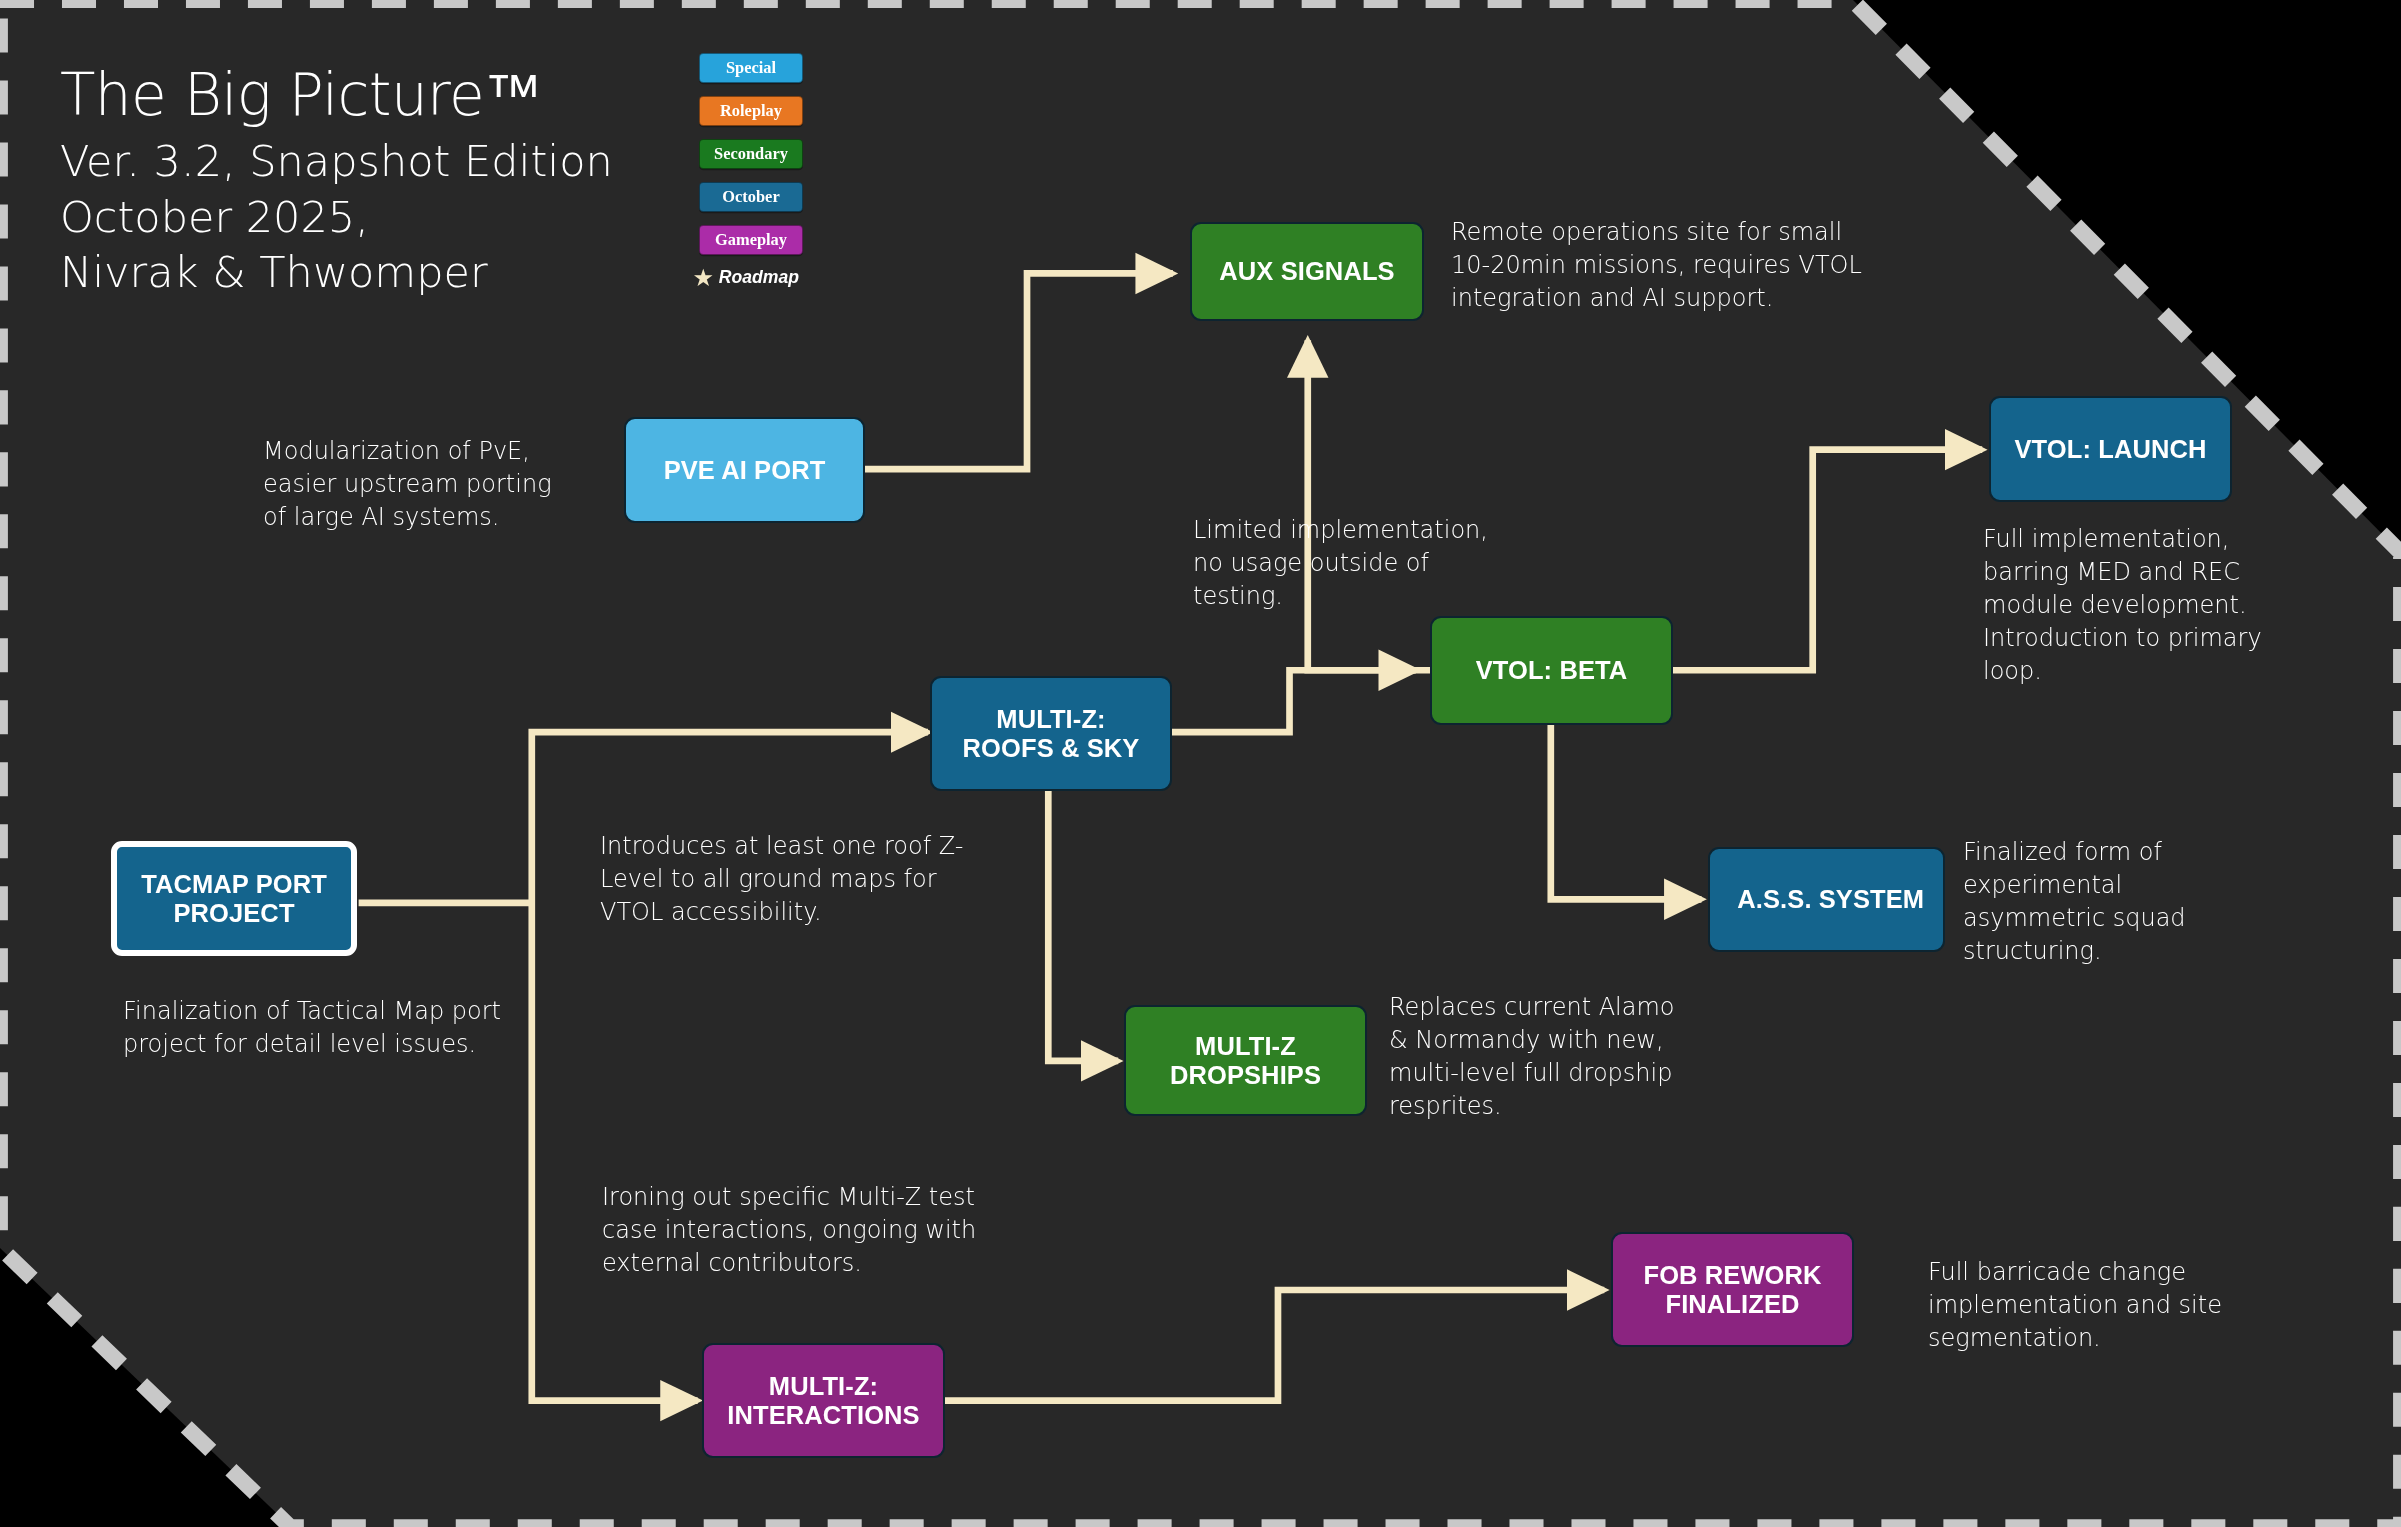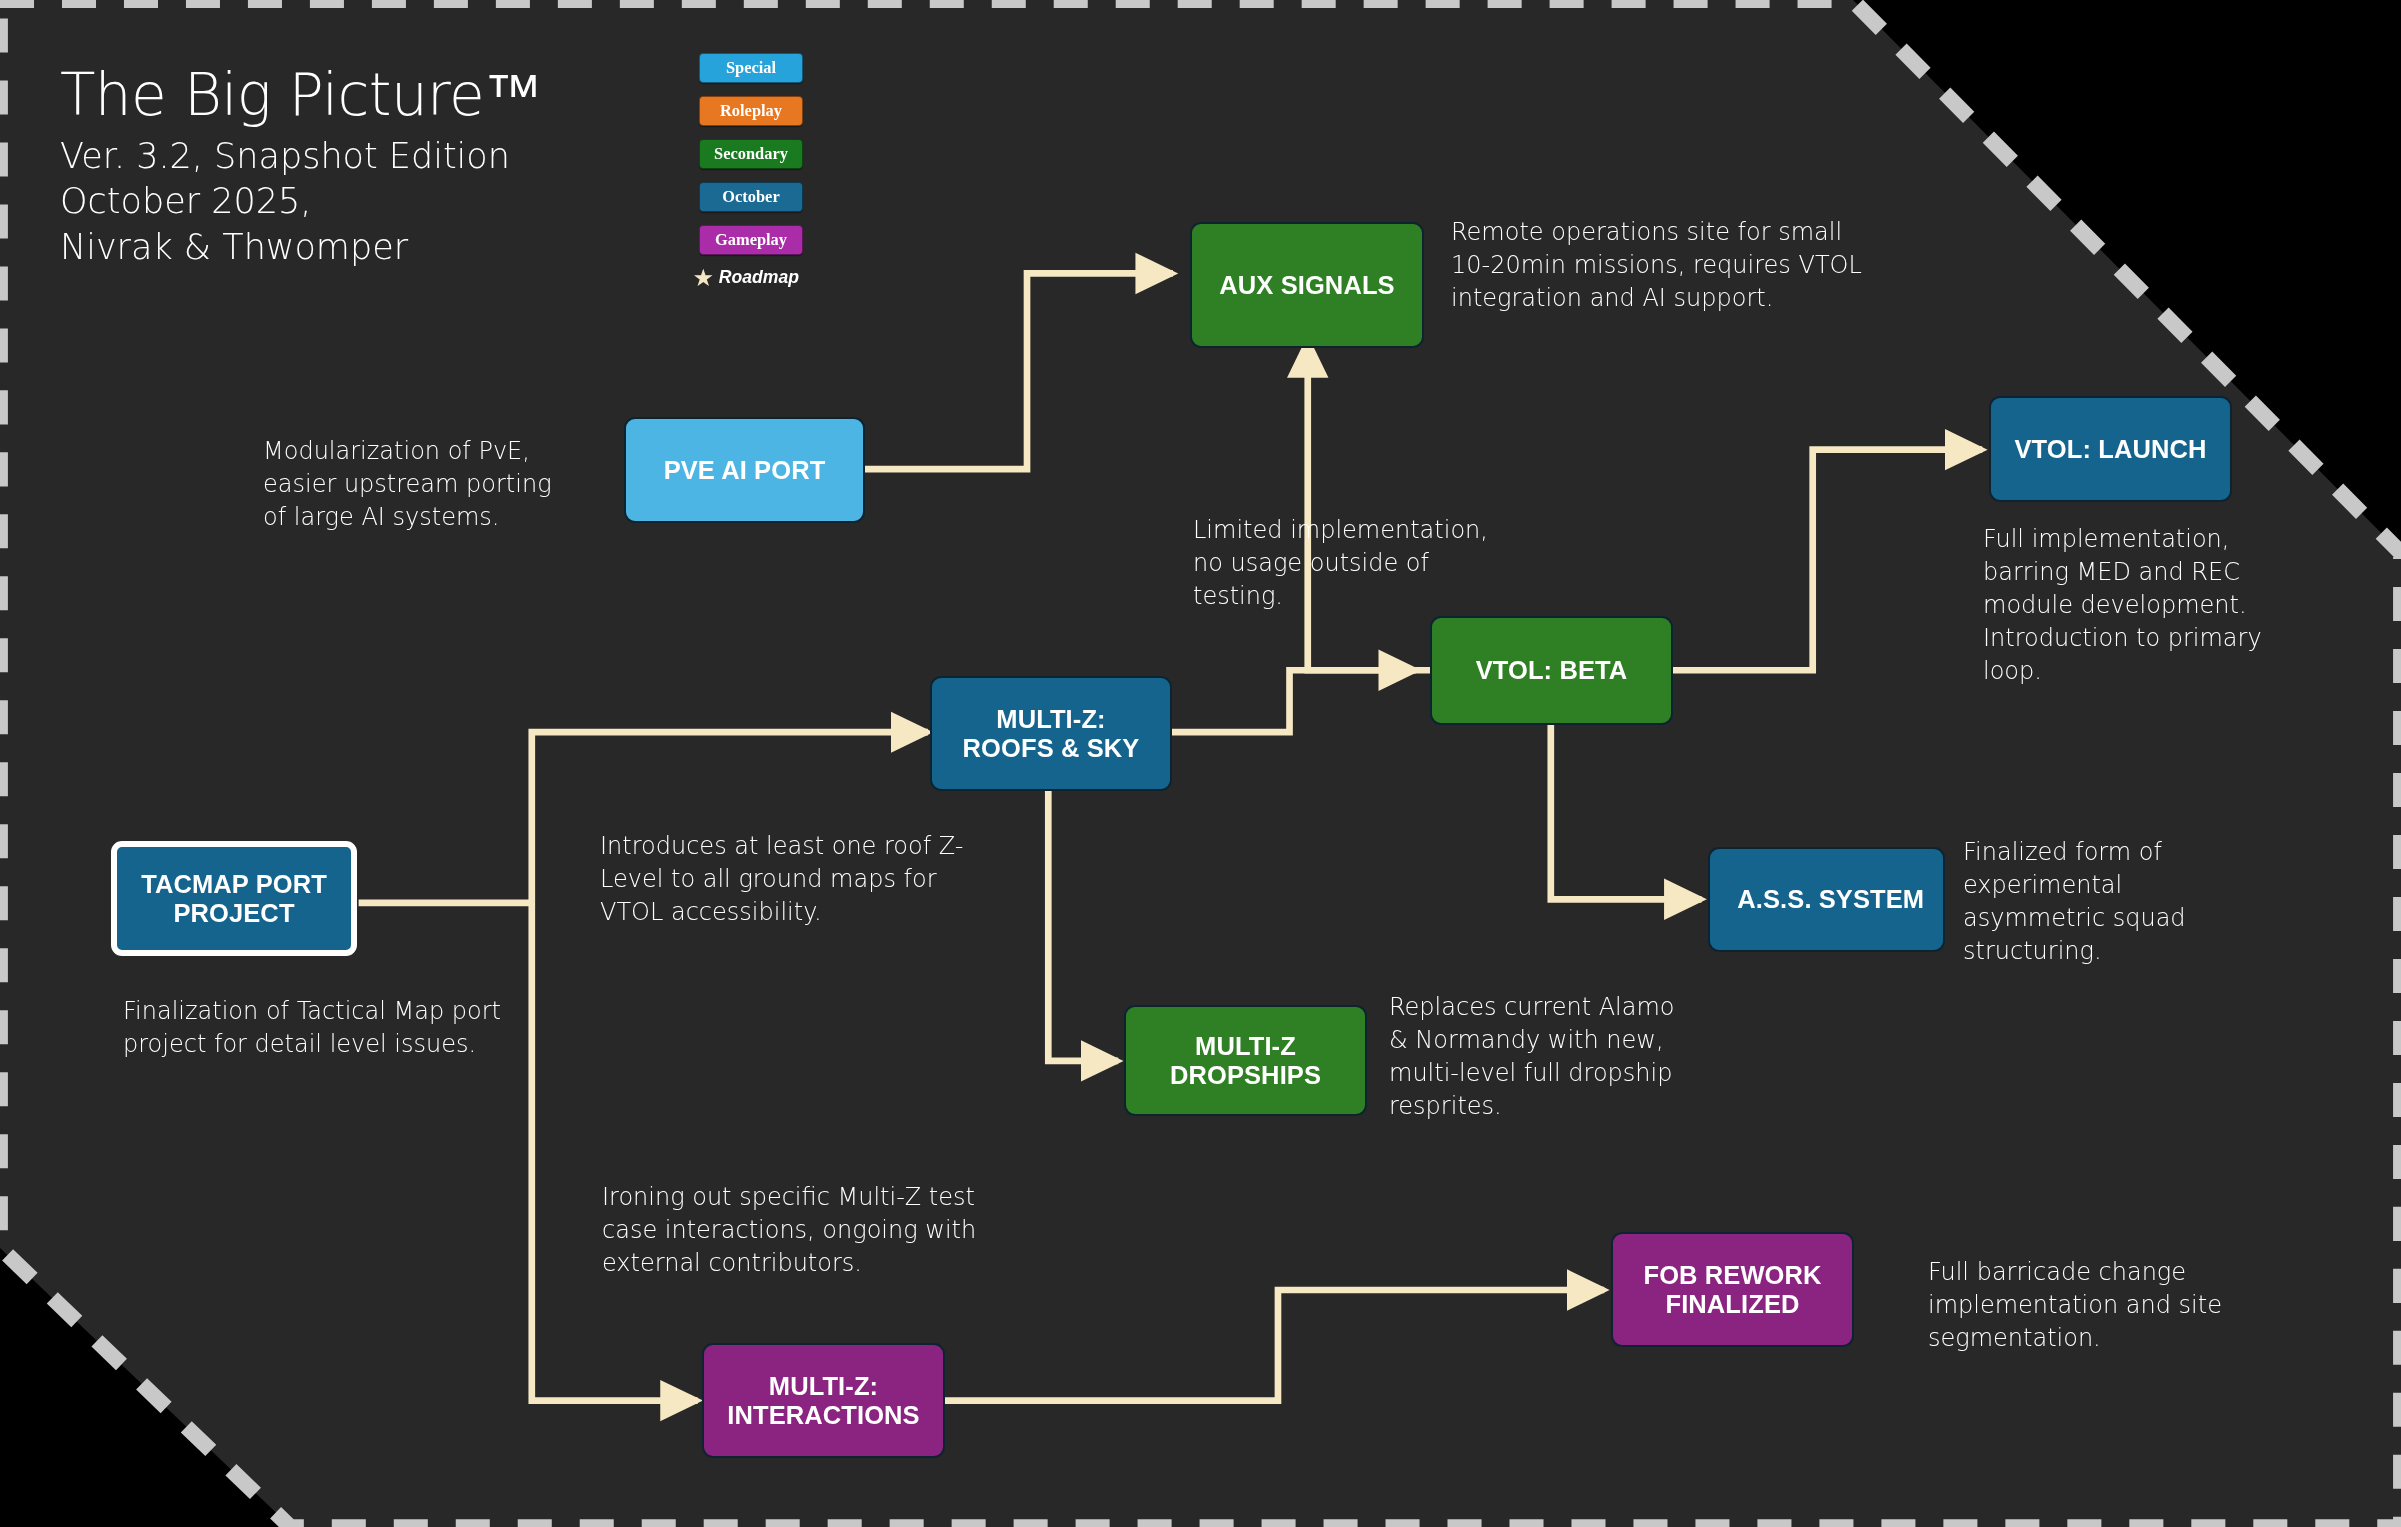--- a/index.html
+++ b/index.html
@@ -25,21 +25,21 @@
     font-weight:300;
     font-size:58px;
     color:#ffffff;
     letter-spacing:-0.6px;
     line-height:1.0;
     white-space:nowrap;
   }
   .sub{
     font-family:"DejaVu Sans", sans-serif;
     font-weight:300;
-    font-size:35px;
+    font-size:43px;
     color:#ffffff;
     line-height:1.30;
     margin-top:9.7px;
     white-space:pre-line;
   }
 
   
   #legend{position:absolute; left:690px; top:53px; width:122px;}
   .lg-row{height:43px; display:flex; align-items:flex-start; justify-content:center;}
   .lg-chip{
@@ -148,21 +148,21 @@
       <path d="M1725,1298 V1746 H1840" marker-end="url(#ah)"></path>
 
       <path d="M2752,1103 H2983 V740 H3262" marker-end="url(#ah)"></path>
 
       <path d="M2552,1185 V1480 H2800" marker-end="url(#ah)"></path>
 
       <path d="M1552,2305 H2103 V2123 H2640" marker-end="url(#ah)"></path>
     </g>
   </svg>
 
-  <div class="node" style="left: 1190px; top: 222px; width: 234px; height: 126px; background: rgb(47, 128, 36);">AUX SIGNALS</div>
+  <div class="node" style="left: 1190px; top: 222px; width: 234px; height: 99px; background: rgb(47, 128, 36);">AUX SIGNALS</div>
 
   <div class="node" style="left: 624px; top: 417px; width: 241px; height: 106px; background: rgb(77, 181, 227);">PVE AI PORT</div>
 
   <div class="node" style="left: 1989px; top: 396px; width: 243px; height: 106px; background: rgb(20, 100, 141);">VTOL: LAUNCH</div>
 
   <div class="node" style="left: 1430px; top: 616px; width: 243px; height: 109px; background: rgb(47, 128, 36);">VTOL: BETA</div>
 
   <div class="node" style="left: 930px; top: 676px; width: 242px; height: 115px; background: rgb(20, 100, 141);">MULTI-Z:
 ROOFS &amp; SKY</div>
 

